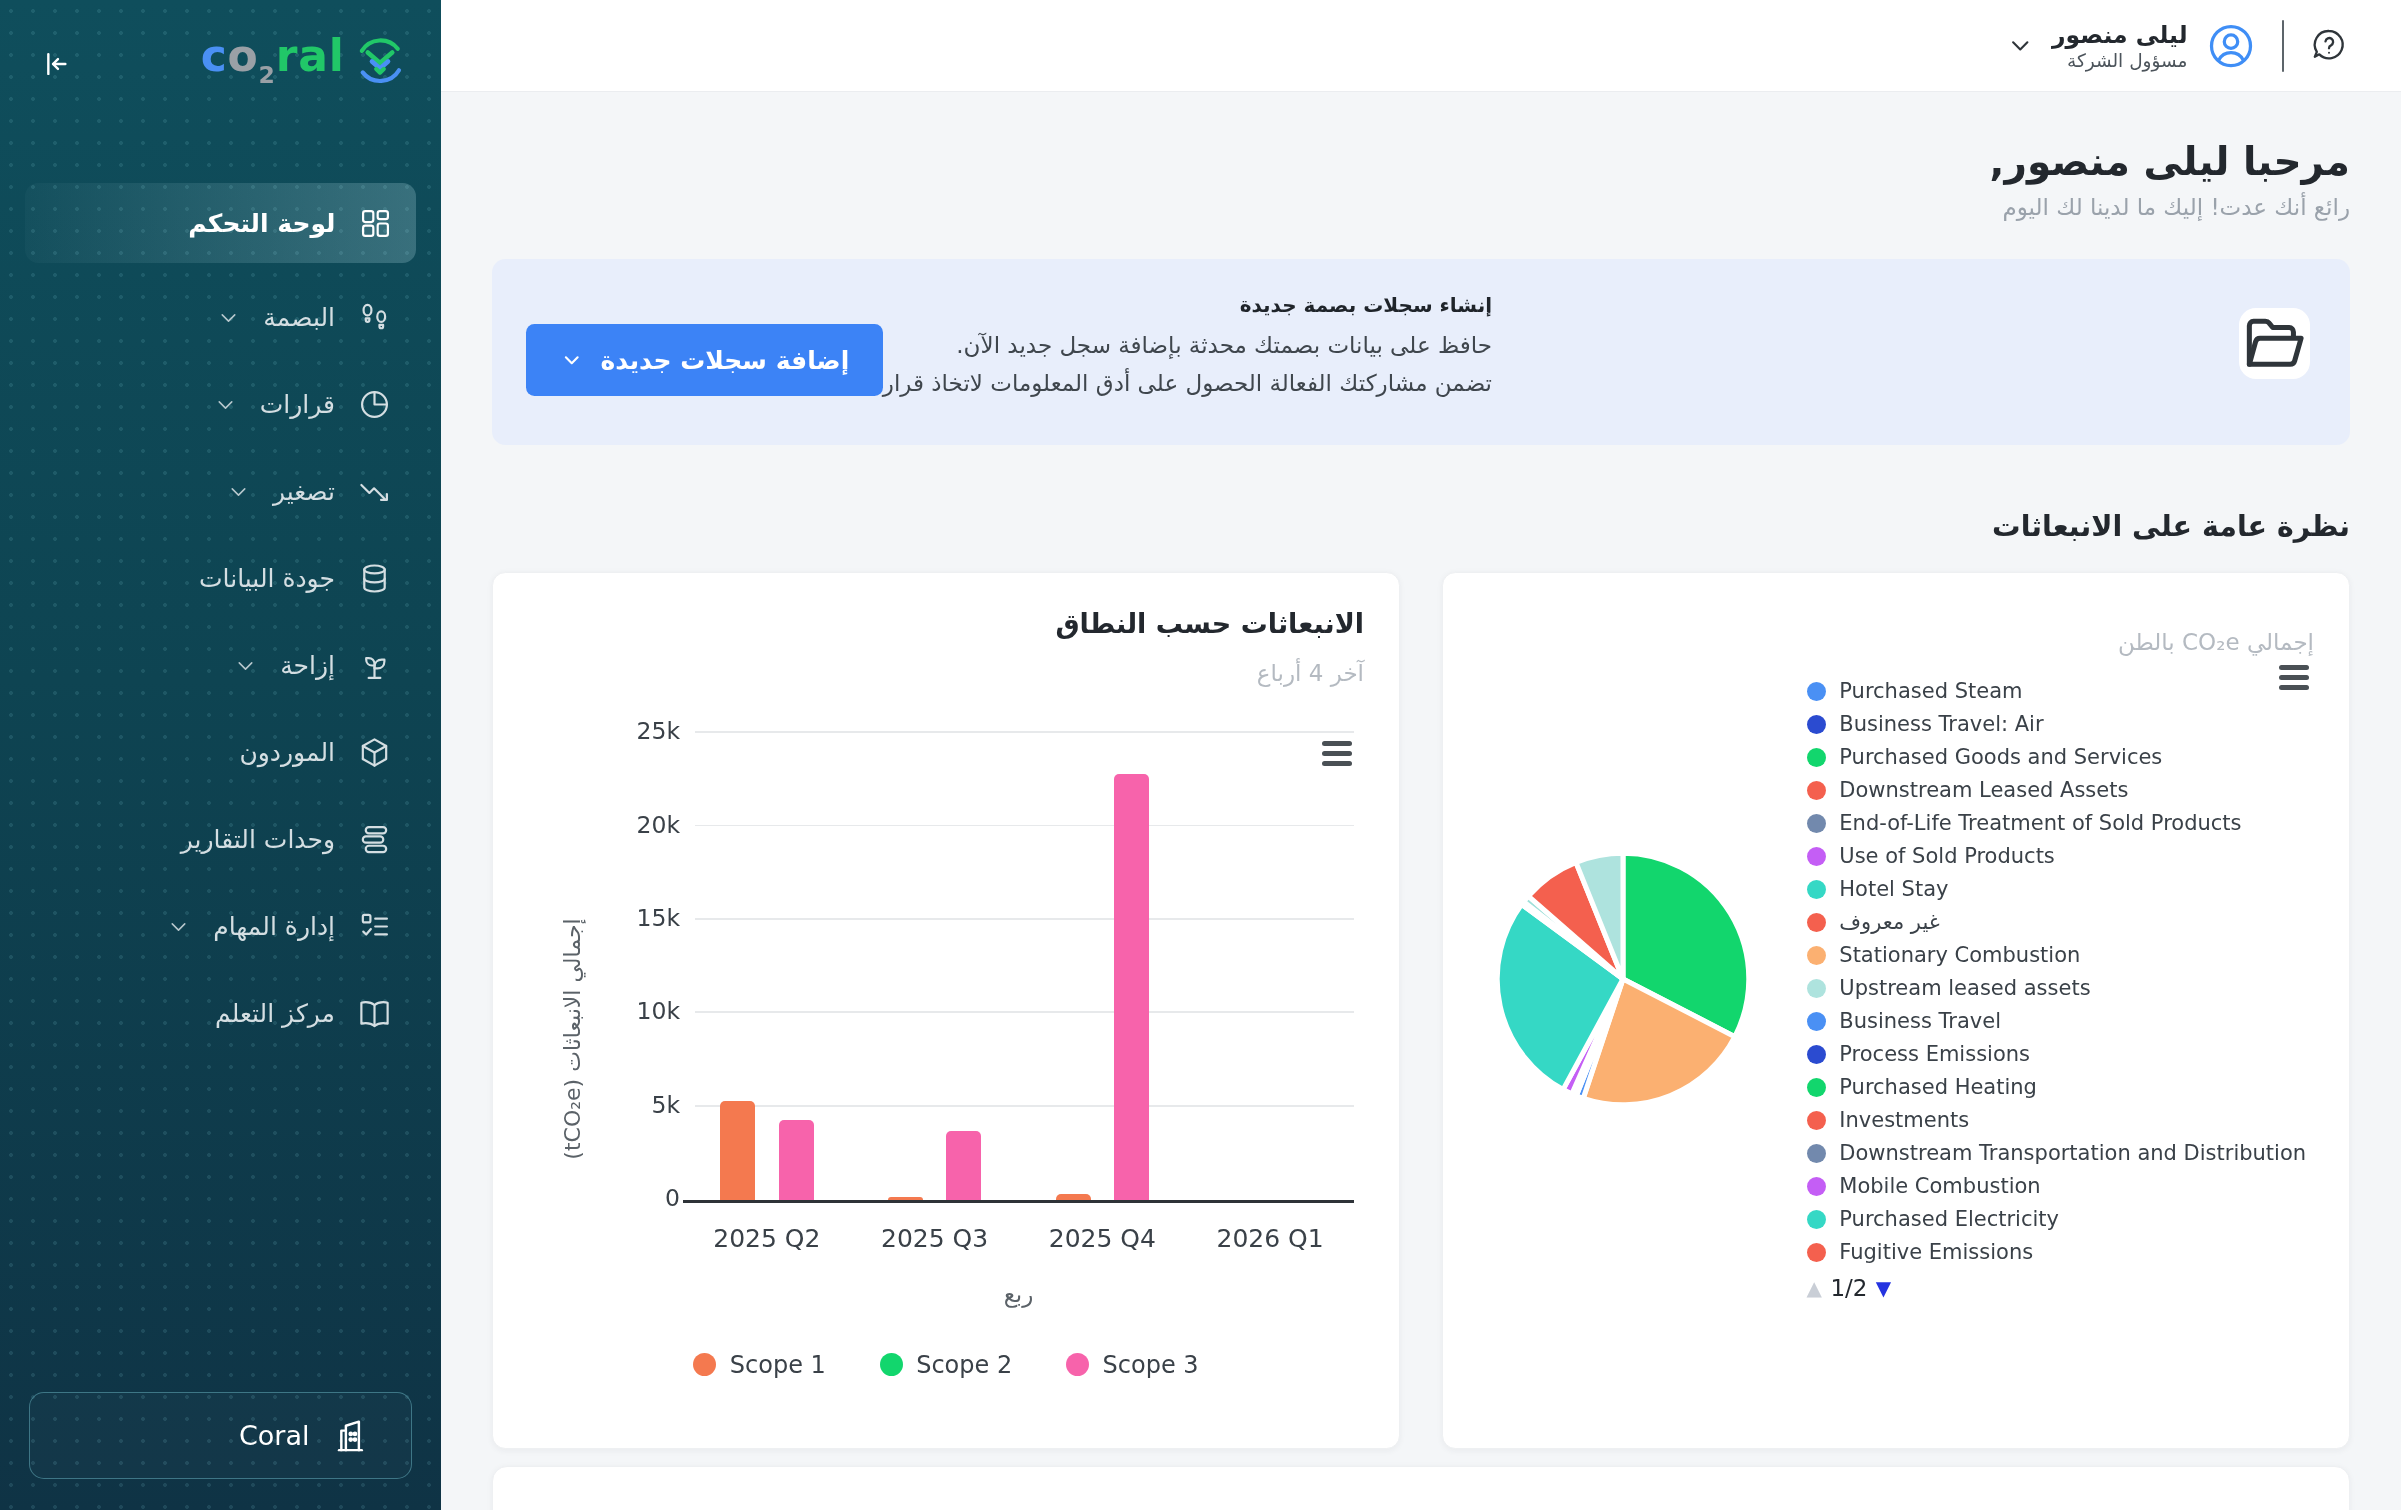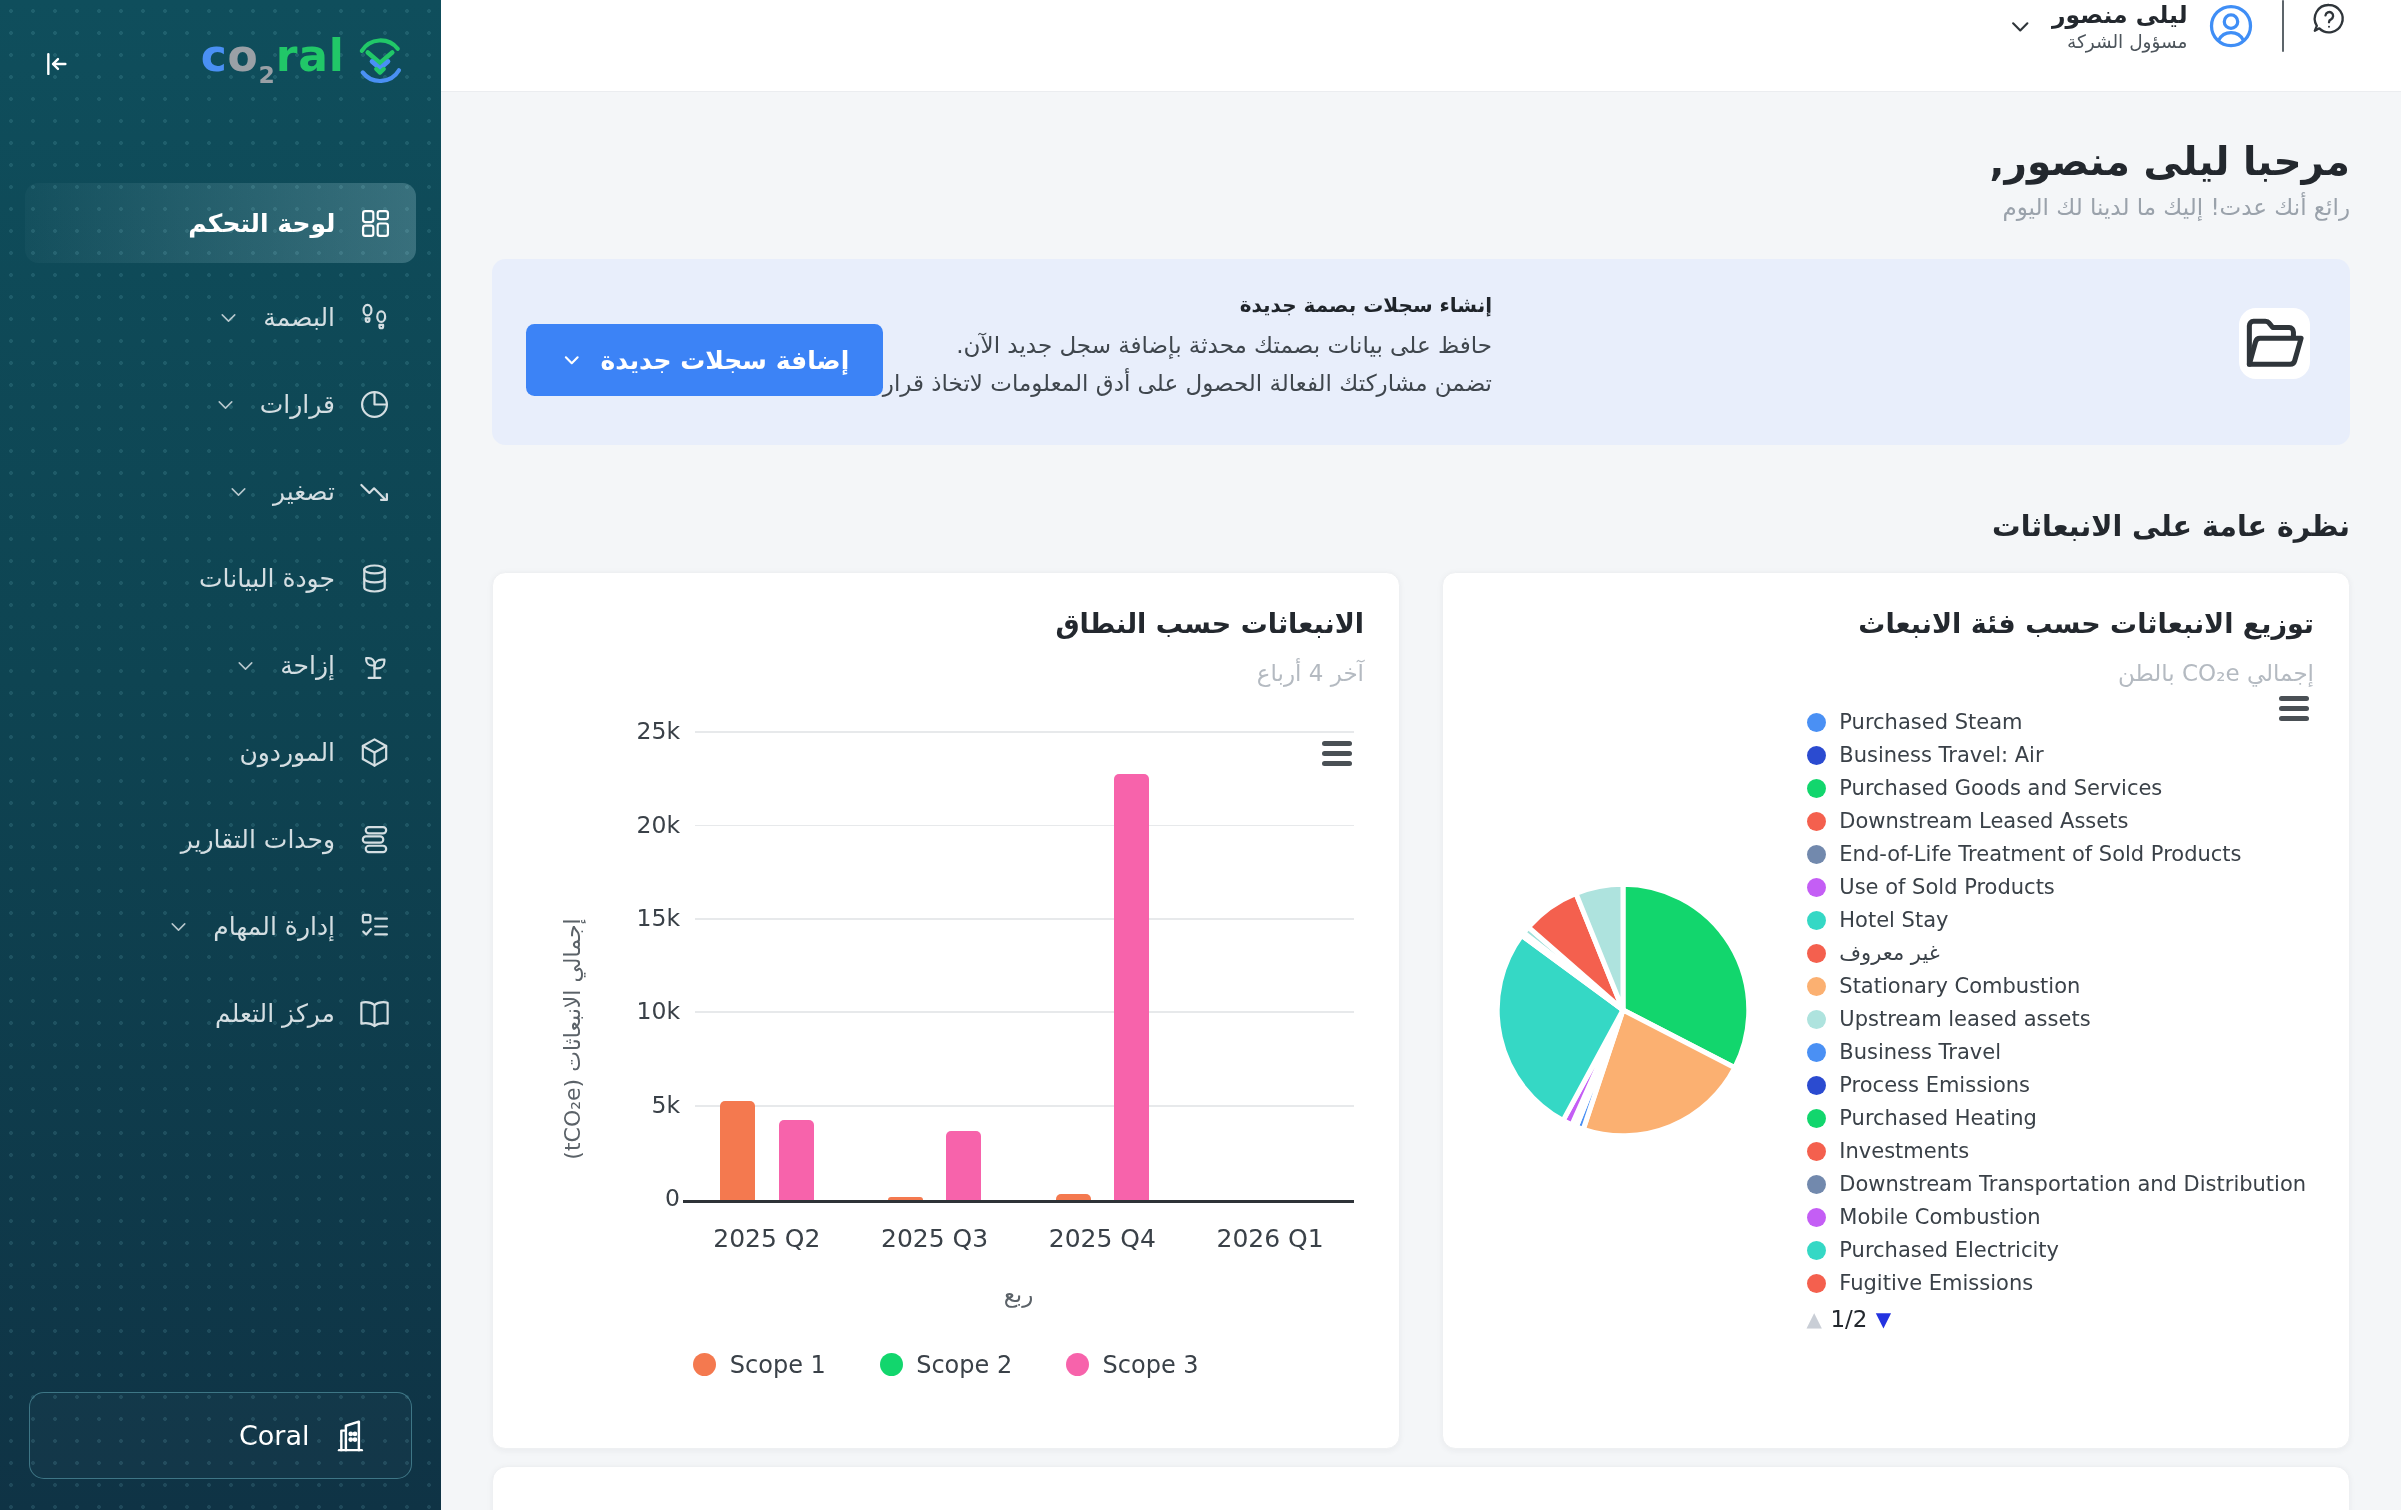--- a/index.html
+++ b/index.html
@@ -41,21 +41,21 @@
     position:absolute; bottom:32px; left:29px; right:29px; height:87px;
     border:1.7px solid rgba(116,196,209,0.45); border-radius:15px;
     display:flex; align-items:center; gap:18.5px; padding-right:44px;
     color:#fff; font-size:27px;
     background:rgba(255,255,255,0.02);
   }
   .org-card .nav-icon { width:39px; height:39px; }
   
   .topbar {
     position:absolute; left:441px; right:0; top:0; height:92px; background:#ffffff;
-    border-bottom:1.7px solid #ebedf0; display:flex; align-items:flex-start;
+    border-bottom:1.7px solid #ebedf0; display:flex; align-items:center;
     padding:0 52px; gap:25px; z-index:4;
   }
   .help-btn { width:40px; height:40px; color:#2f353a; cursor:pointer; }
   .topbar-divider { width:2.5px; height:52px; background:#5d656b; border-radius:1.7px; }
   .user-group { display:flex; align-items:center; gap:17px; cursor:pointer; }
   .avatar { width:52px; height:52px; color:#3f8ef6; }
   .user-names { text-align:right; }
   .user-name { font-size:23.5px; font-weight:bold; color:#23282e; line-height:1.3; }
   .user-role { font-size:18.5px; color:#4c545b; }
   .user-chevron { width:28.5px; height:28.5px; color:#2f353a; }
@@ -345,21 +345,20 @@
           <path d="M6 9.5l6 6 6-6"></path>
         </svg>
     </button>
   </section>
 
   <h2 class="section-title">نظرة عامة على الانبعاثات</h2>
 
   <div class="cards-row">
 
     <section class="card">
-      <div class="card-title">توزيع الانبعاثات حسب فئة الانبعاث</div>
       <div class="card-sub">إجمالي CO₂e بالطن</div>
       <div class="pie-body">
         <div class="hamburger" style="top:1.7px;right:5px;">
             <span></span>
             <span></span>
             <span></span>
           </div>
         <svg class="pie-svg" id="pie-svg" viewBox="0 0 310 310">
             <path d="M 155 155 L 155 5 A 150 150 0 0 1 288.32870051800876 223.7274153317229 Z" fill="#12d66d" stroke="#ffffff" stroke-width="6" stroke-linejoin="round"></path>
             <path d="M 155 155 L 288.32870051800876 223.7274153317229 A 150 150 0 0 1 107.58277537504631 297.30814034645624 Z" fill="#fbb071" stroke="#ffffff" stroke-width="6" stroke-linejoin="round"></path>

